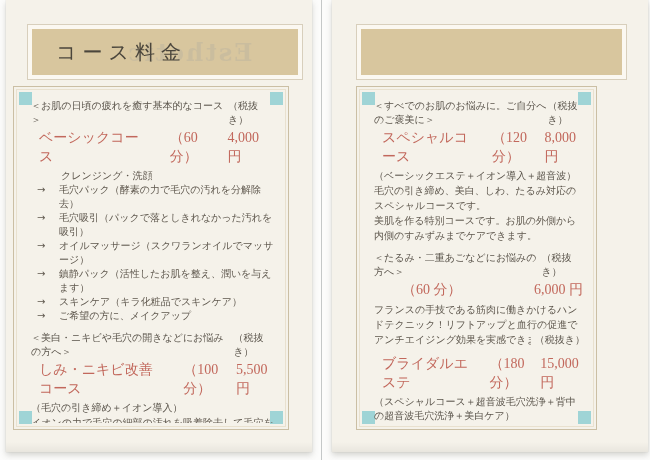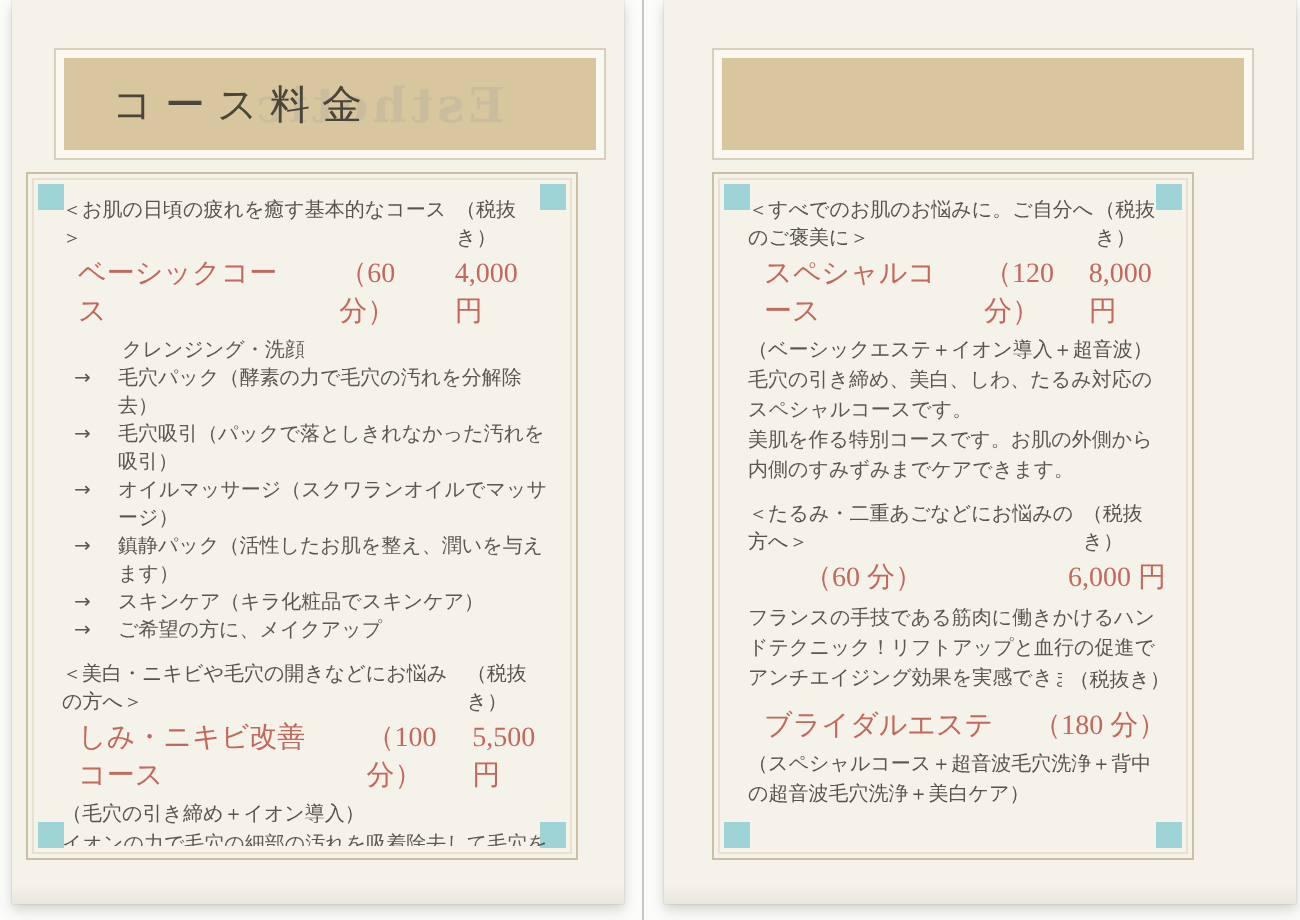--- a/index.html
+++ b/index.html
@@ -173,20 +173,21 @@
         <div class="desc-wrap">
           <div class="desc">フランスの手技である筋肉に働きかけるハンドテクニック！リフトアップと血行の促進でアンチエイジング効果を実感できます。</div>
           <span class="tax-inline">（税抜き）</span>
         </div>
       </div>
 
       <div class="sec">
         <div class="course-row">
           <span class="course-name">ブライダルエステ</span>
           <span class="course-duration">（180 分）</span>
+          <span class="course-price">15,000 円</span>
         </div>
         <div class="subtitle">（スペシャルコース＋超音波毛穴洗浄＋背中の超音波毛穴洗浄＋美白ケア）</div>
 
       </div>
 
     </div>
   </div>
 </div>
 
 </body></html>

